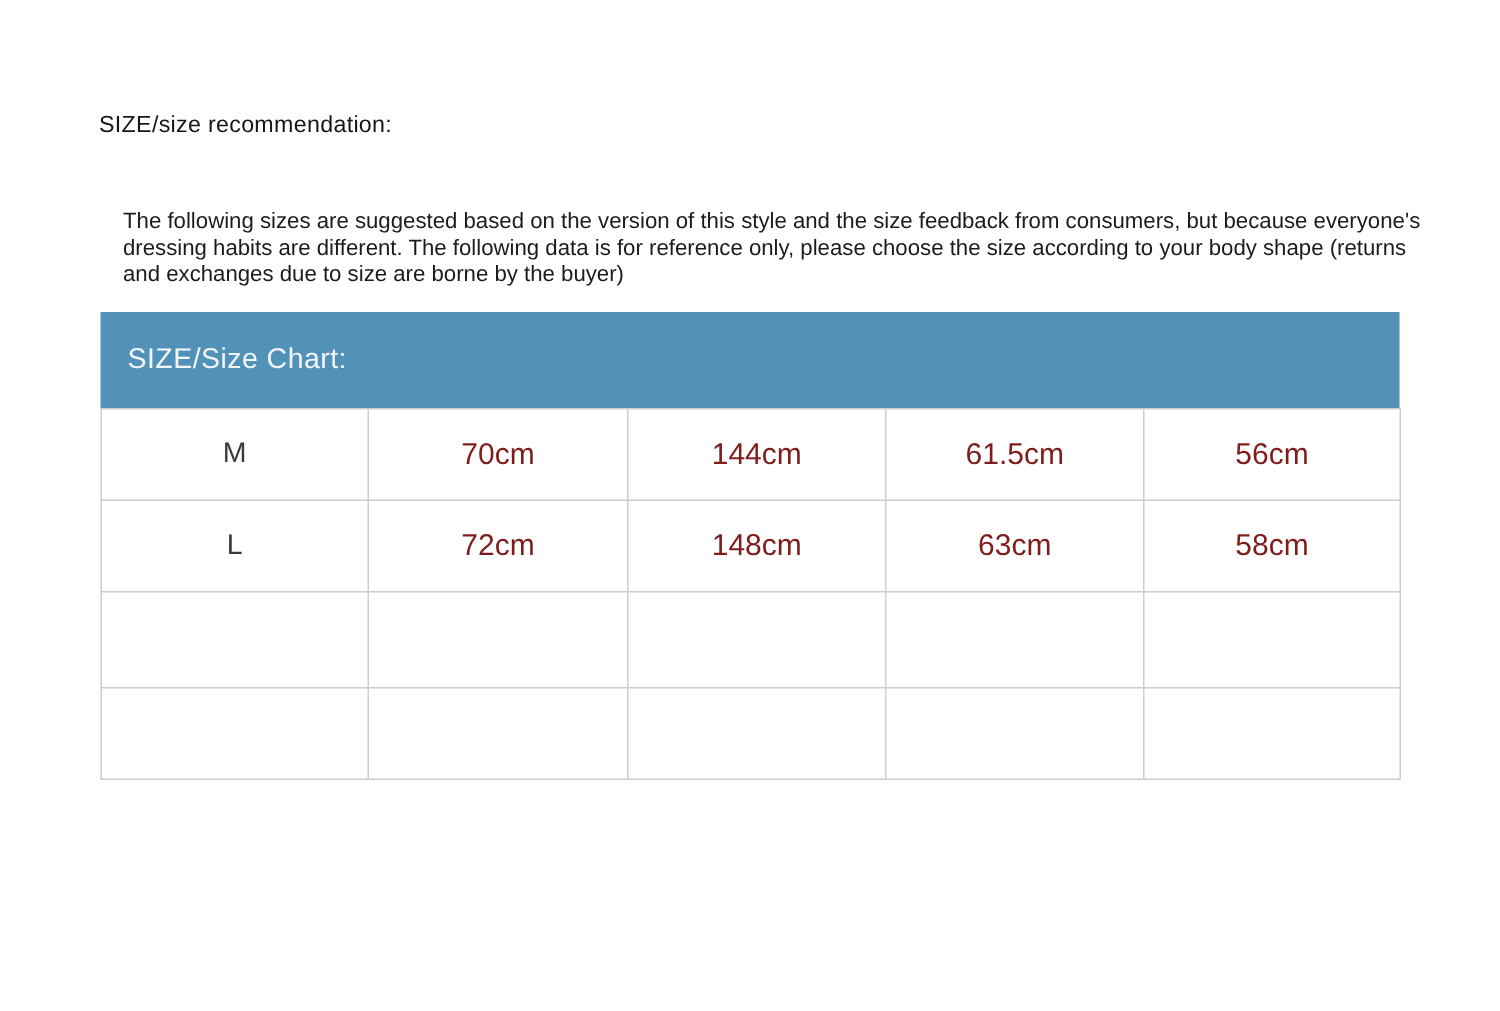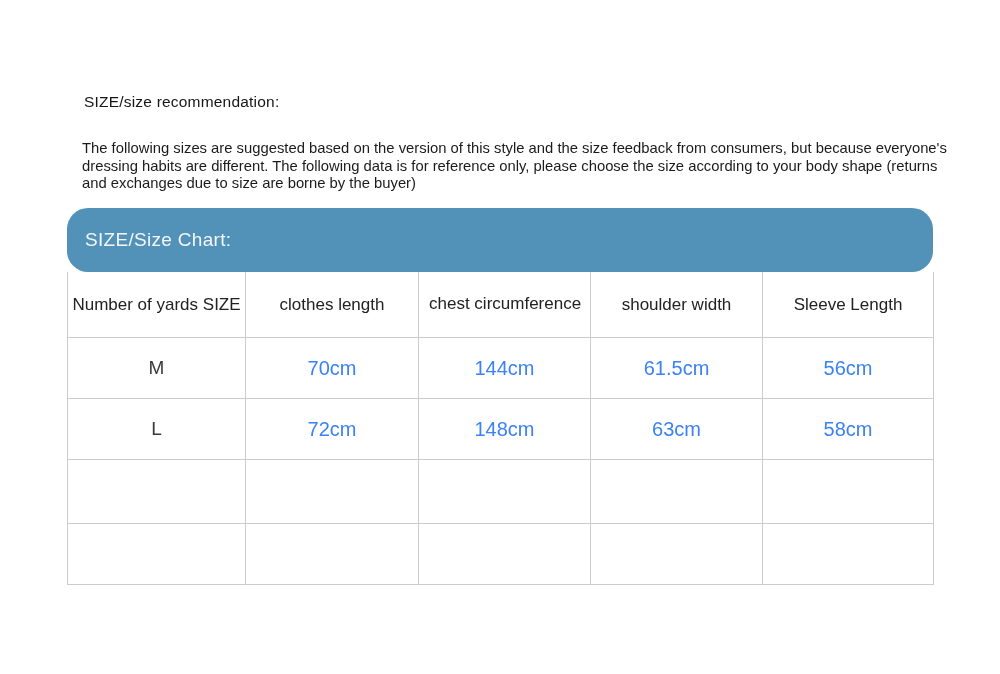--- a/index.html
+++ b/index.html
@@ -12,21 +12,21 @@
     position: relative;
     width: 1000px;
     height: 674px;
     background: #ffffff;
     overflow: hidden;
   }
   .page-heading {
     position: absolute;
     left: 66px;
     top: 75px;
-    margin: 18px;
+    margin: 0;
     font-size: 15.5px;
     font-weight: 400;
     color: #161616;
     letter-spacing: 0.2px;
   }
   .size-recommendation-text {
     position: absolute;
     left: 66px;
     top: 124px;
     width: 868px;
@@ -39,21 +39,20 @@
     position: absolute;
     left: 67px;
     top: 208px;
     width: 866px;
     height: 64px;
     background: #5392B8;
     display: flex;
     align-items: center;
     box-sizing: border-box;
     padding-left: 18px;
-    border-radius: 21px;
   }
   .chart-title-bar .title-text {
     color: #f2f6f9;
     font-size: 19px;
     letter-spacing: 0.3px;
   }
   table.size-chart {
     position: absolute;
     left: 67px;
     top: 272px;
@@ -81,21 +80,21 @@
     font-size: 15px;
   }
   table.size-chart th.col-chest {
     text-align: left;
     padding-left: 10px;
     line-height: 1.3;
   }
   table.size-chart td {
     height: 60px;
     font-size: 20px;
-    color: #3b82f6;
+    color: #7f1d1d;
   }
   table.size-chart td.size-col {
     font-size: 19px;
     color: #3a3a3a;
   }
   table.size-chart tr.empty-row-tall td { height: 63px; }
   table.size-chart tr.empty-row td:empty { font-size: 0; }
 </style>
 </head>
 <body>
@@ -112,27 +111,20 @@
 
   <table class="size-chart">
     <colgroup>
       <col style="width:178px">
       <col style="width:173px">
       <col style="width:172px">
       <col style="width:172px">
       <col style="width:171px">
     </colgroup>
     <tbody>
-      <tr class="header-row">
-        <th class="col-size-label">Number of yards SIZE</th>
-        <th>clothes length</th>
-        <th class="col-chest">chest circumference</th>
-        <th>shoulder width</th>
-        <th>Sleeve Length</th>
-      </tr>
 
       <tr>
         <td class="size-col">M</td>
         <td>70cm</td>
         <td>144cm</td>
         <td>61.5cm</td>
         <td>56cm</td>
       </tr>
 
       <tr>

